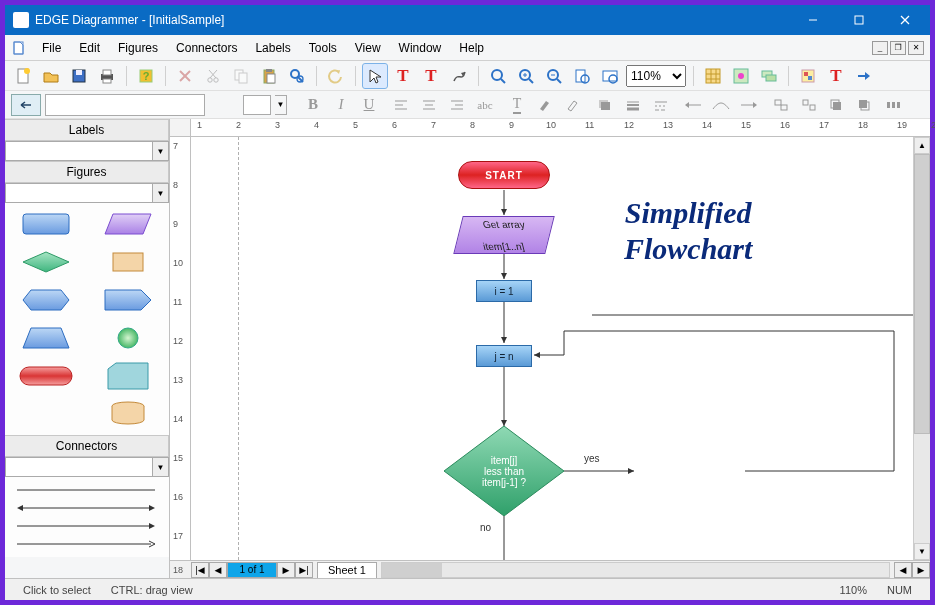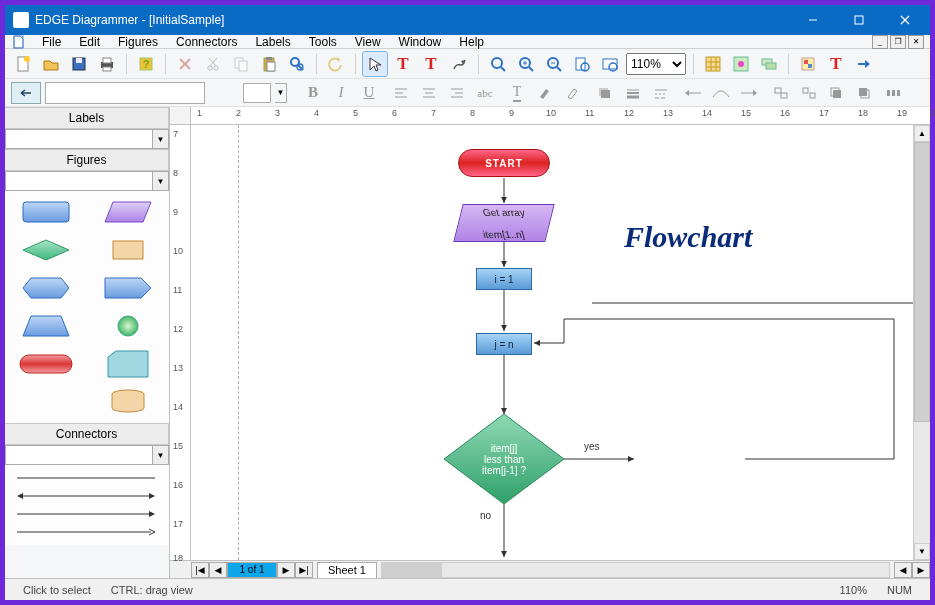--- a/index.html
+++ b/index.html
@@ -2,21 +2,21 @@
 <html><head>
 <meta charset="utf-8">
 <style>
 * { margin: 0; padding: 0; box-sizing: border-box; }
 body { font-family: "Segoe UI", Tahoma, sans-serif; font-size: 12px; background: #fff; overflow: hidden; }
 .window { width: 935px; height: 605px; border: 5px solid #6d28d9; display: flex; flex-direction: column; }
 .titlebar { height: 30px; background: #0a6bc4; color: #fff; display: flex; align-items: center; padding: 0 2px 0 8px; }
 .titlebar .app-icon { width: 16px; height: 16px; background: #fff; margin-right: 6px; border-radius: 2px; }
 .titlebar .title { flex: 1; font-size: 12px; }
 .titlebar .winbtn { width: 46px; height: 30px; display: flex; align-items: center; justify-content: center; color: #fff; }
-.menubar { height: 14px; background: #f5f6f7; border-bottom: 1px solid #d0d0d0; display: flex; align-items: center; padding: 0 6px; gap: 0; }
+.menubar { height: 26px; background: #f5f6f7; border-bottom: 1px solid #d0d0d0; display: flex; align-items: center; padding: 0 6px; gap: 0; }
 .menubar .doc-icon { width: 16px; height: 16px; margin-right: 6px; }
 .menubar .mitem { padding: 3px 9px; cursor: default; }
 .menubar .spacer { flex: 1; }
 .menubar .mdi-btn { width: 16px; height: 14px; border: 1px solid #999; margin-left: 2px; font-size: 8px; display:flex; align-items:center; justify-content:center; background:#f0f0f0; }
 .toolbar { height: 30px; background: #f5f6f7; border-bottom: 1px solid #e0e0e0; display: flex; align-items: center; padding: 0 6px; gap: 4px; }
 .toolbar .tbtn { width: 24px; height: 24px; display:flex; align-items:center; justify-content:center; border-radius: 2px; }
 .toolbar .tsep { width: 1px; height: 20px; background: #d0d0d0; margin: 0 3px; }
 .toolbar .zoom-combo { width:60px; height:22px; font-size:12px; }
 .toolbar2 { height: 28px; background: #f5f6f7; border-bottom: 1px solid #e0e0e0; display:flex; align-items:center; padding: 0 6px; gap: 4px; }
 .toolbar2 .arrow-box { width:30px; height:22px; border:1px solid #8aa; background:#e0eef5; display:flex; align-items:center; justify-content:center; }
@@ -638,21 +638,21 @@
               <div class="dec-text">
                   <div><span>item[j]</span><br><span>less than</span><br><span>item[j-1] ?</span></div>
                 </div>
             </div>
             <div class="arrow-lbl" style="left:340px; top:314px">yes</div>
             <div class="arrow-lbl" style="left:236px; top:383px">no</div>
 
 
             <div class="chart-title">
               <br>
-              <br>
+              <span>Simplified</span><br>
               <span>Flowchart</span>
             </div>
           </div>
         </div>
         <div class="vscroll">
           <div class="arrow">▲</div>
           <div class="thumb"></div>
           <div class="arrow" style="position:absolute;bottom:0;left:0;right:0">▼</div>
         </div>
       </div>

